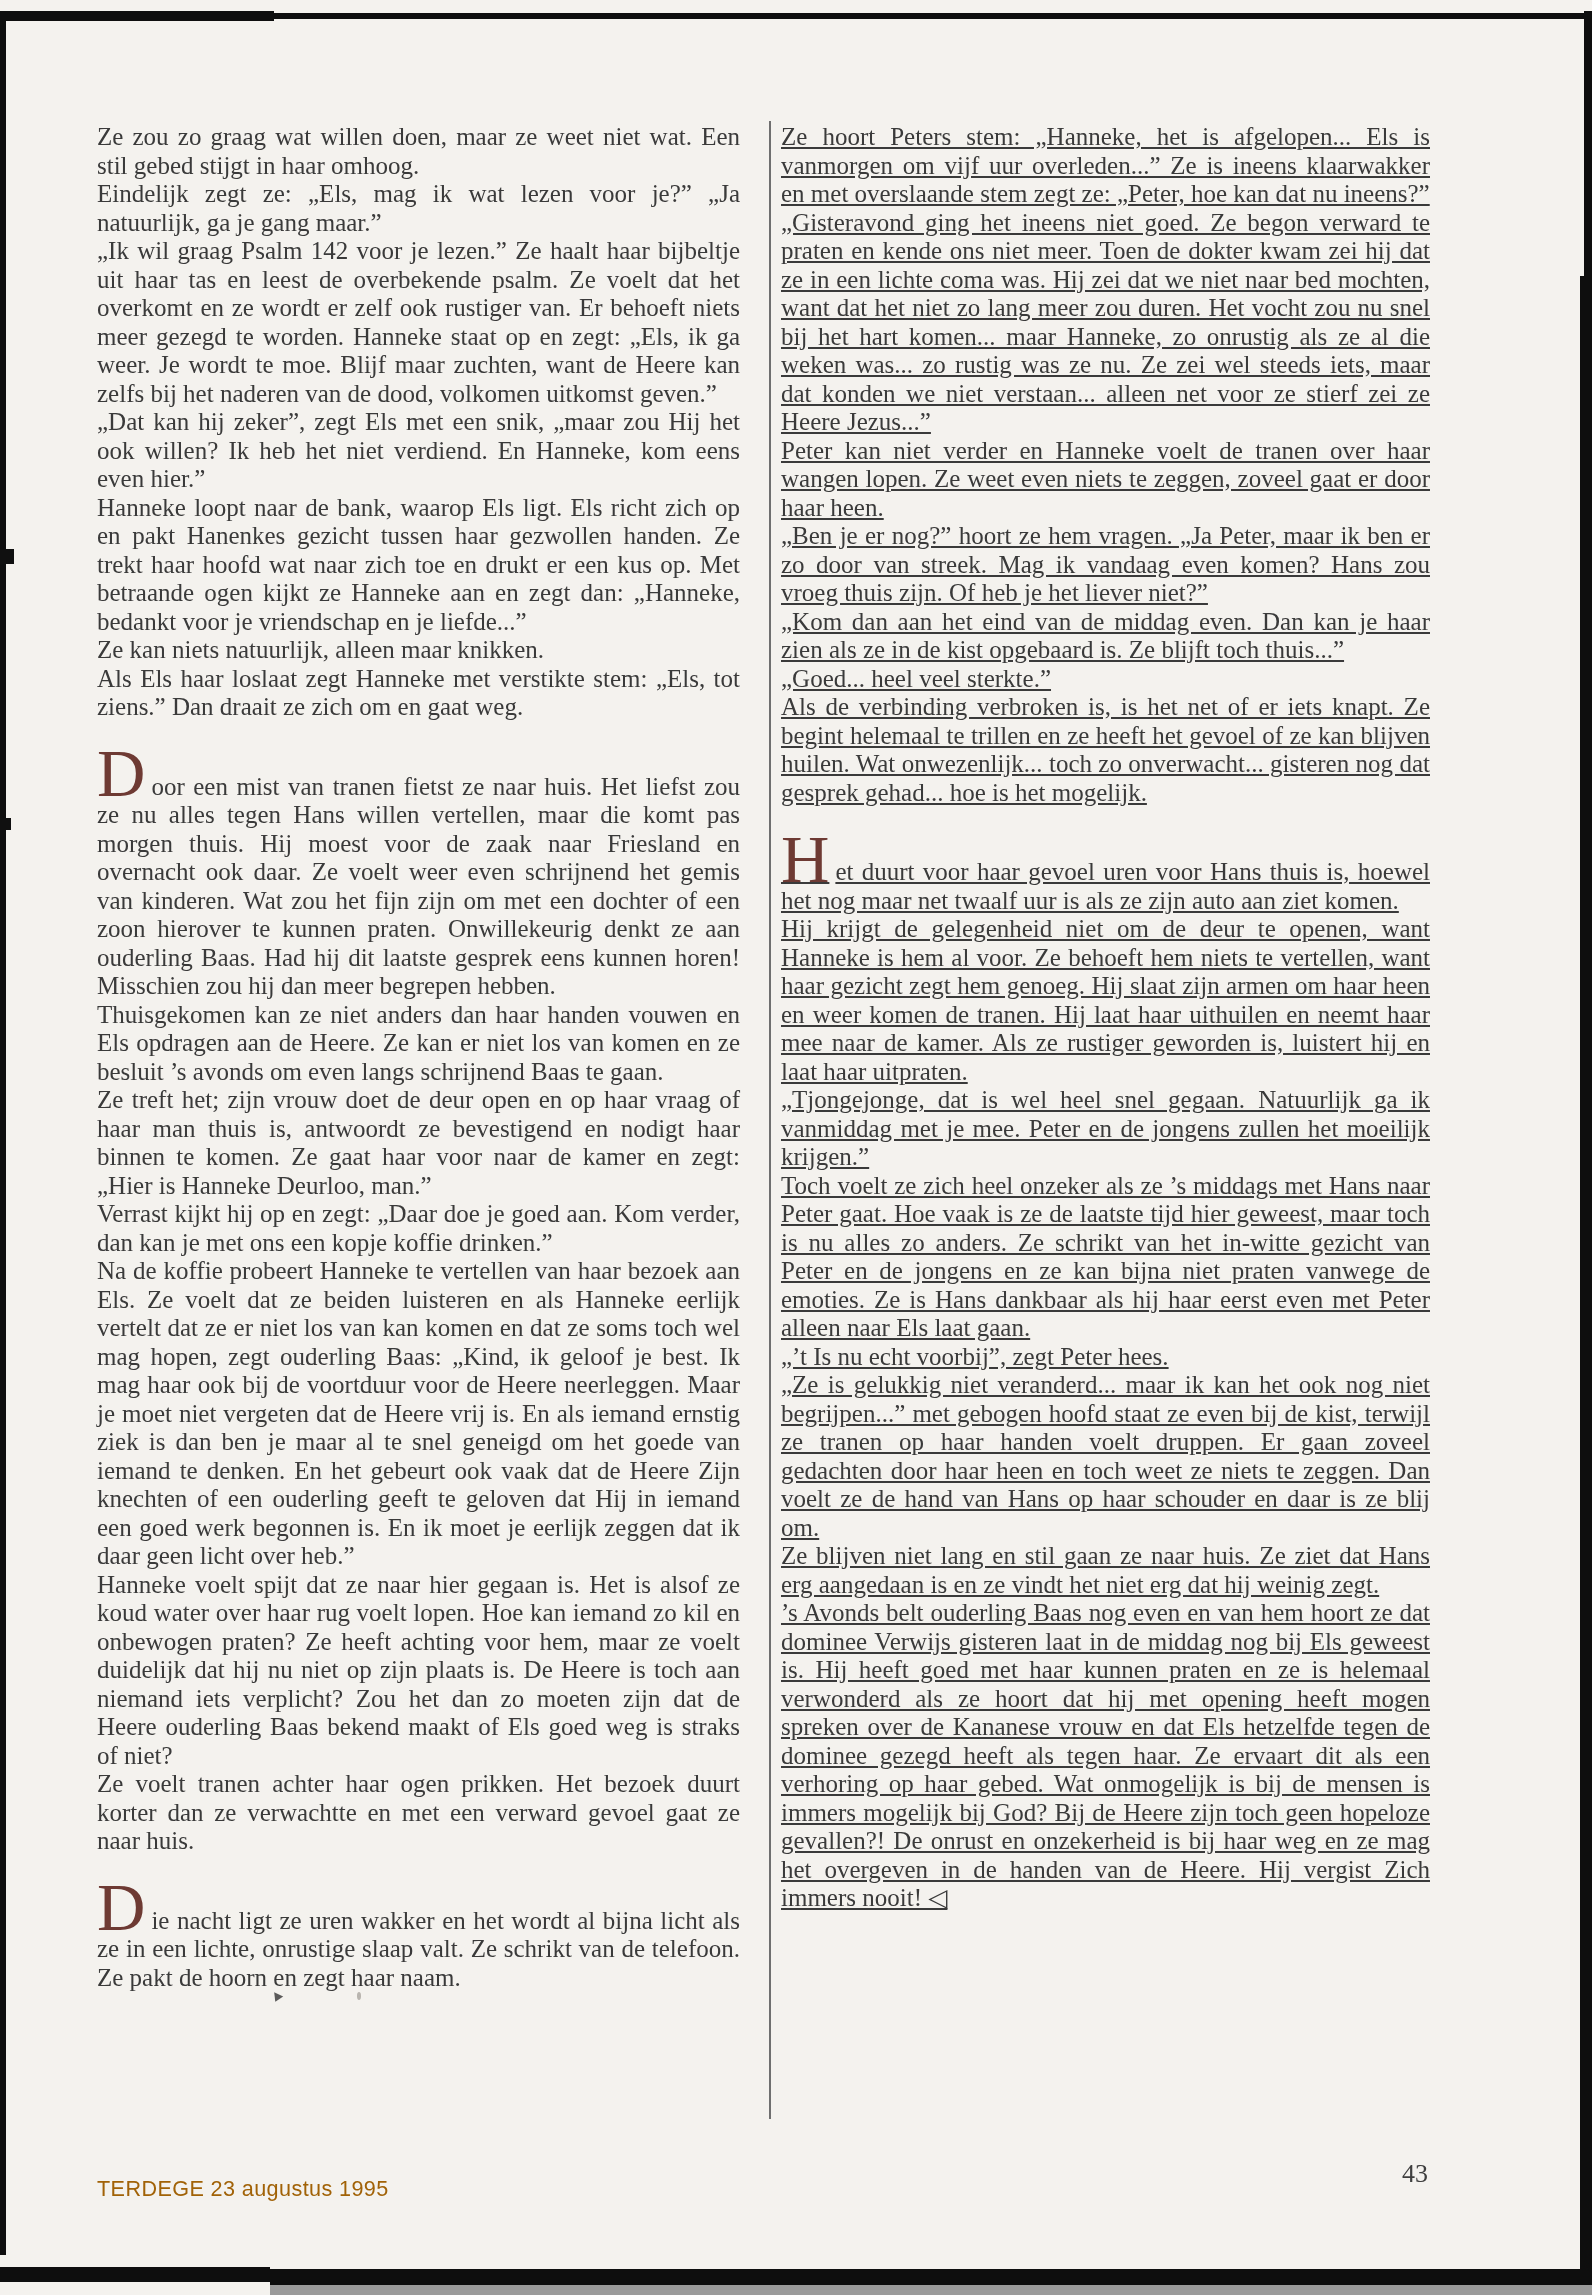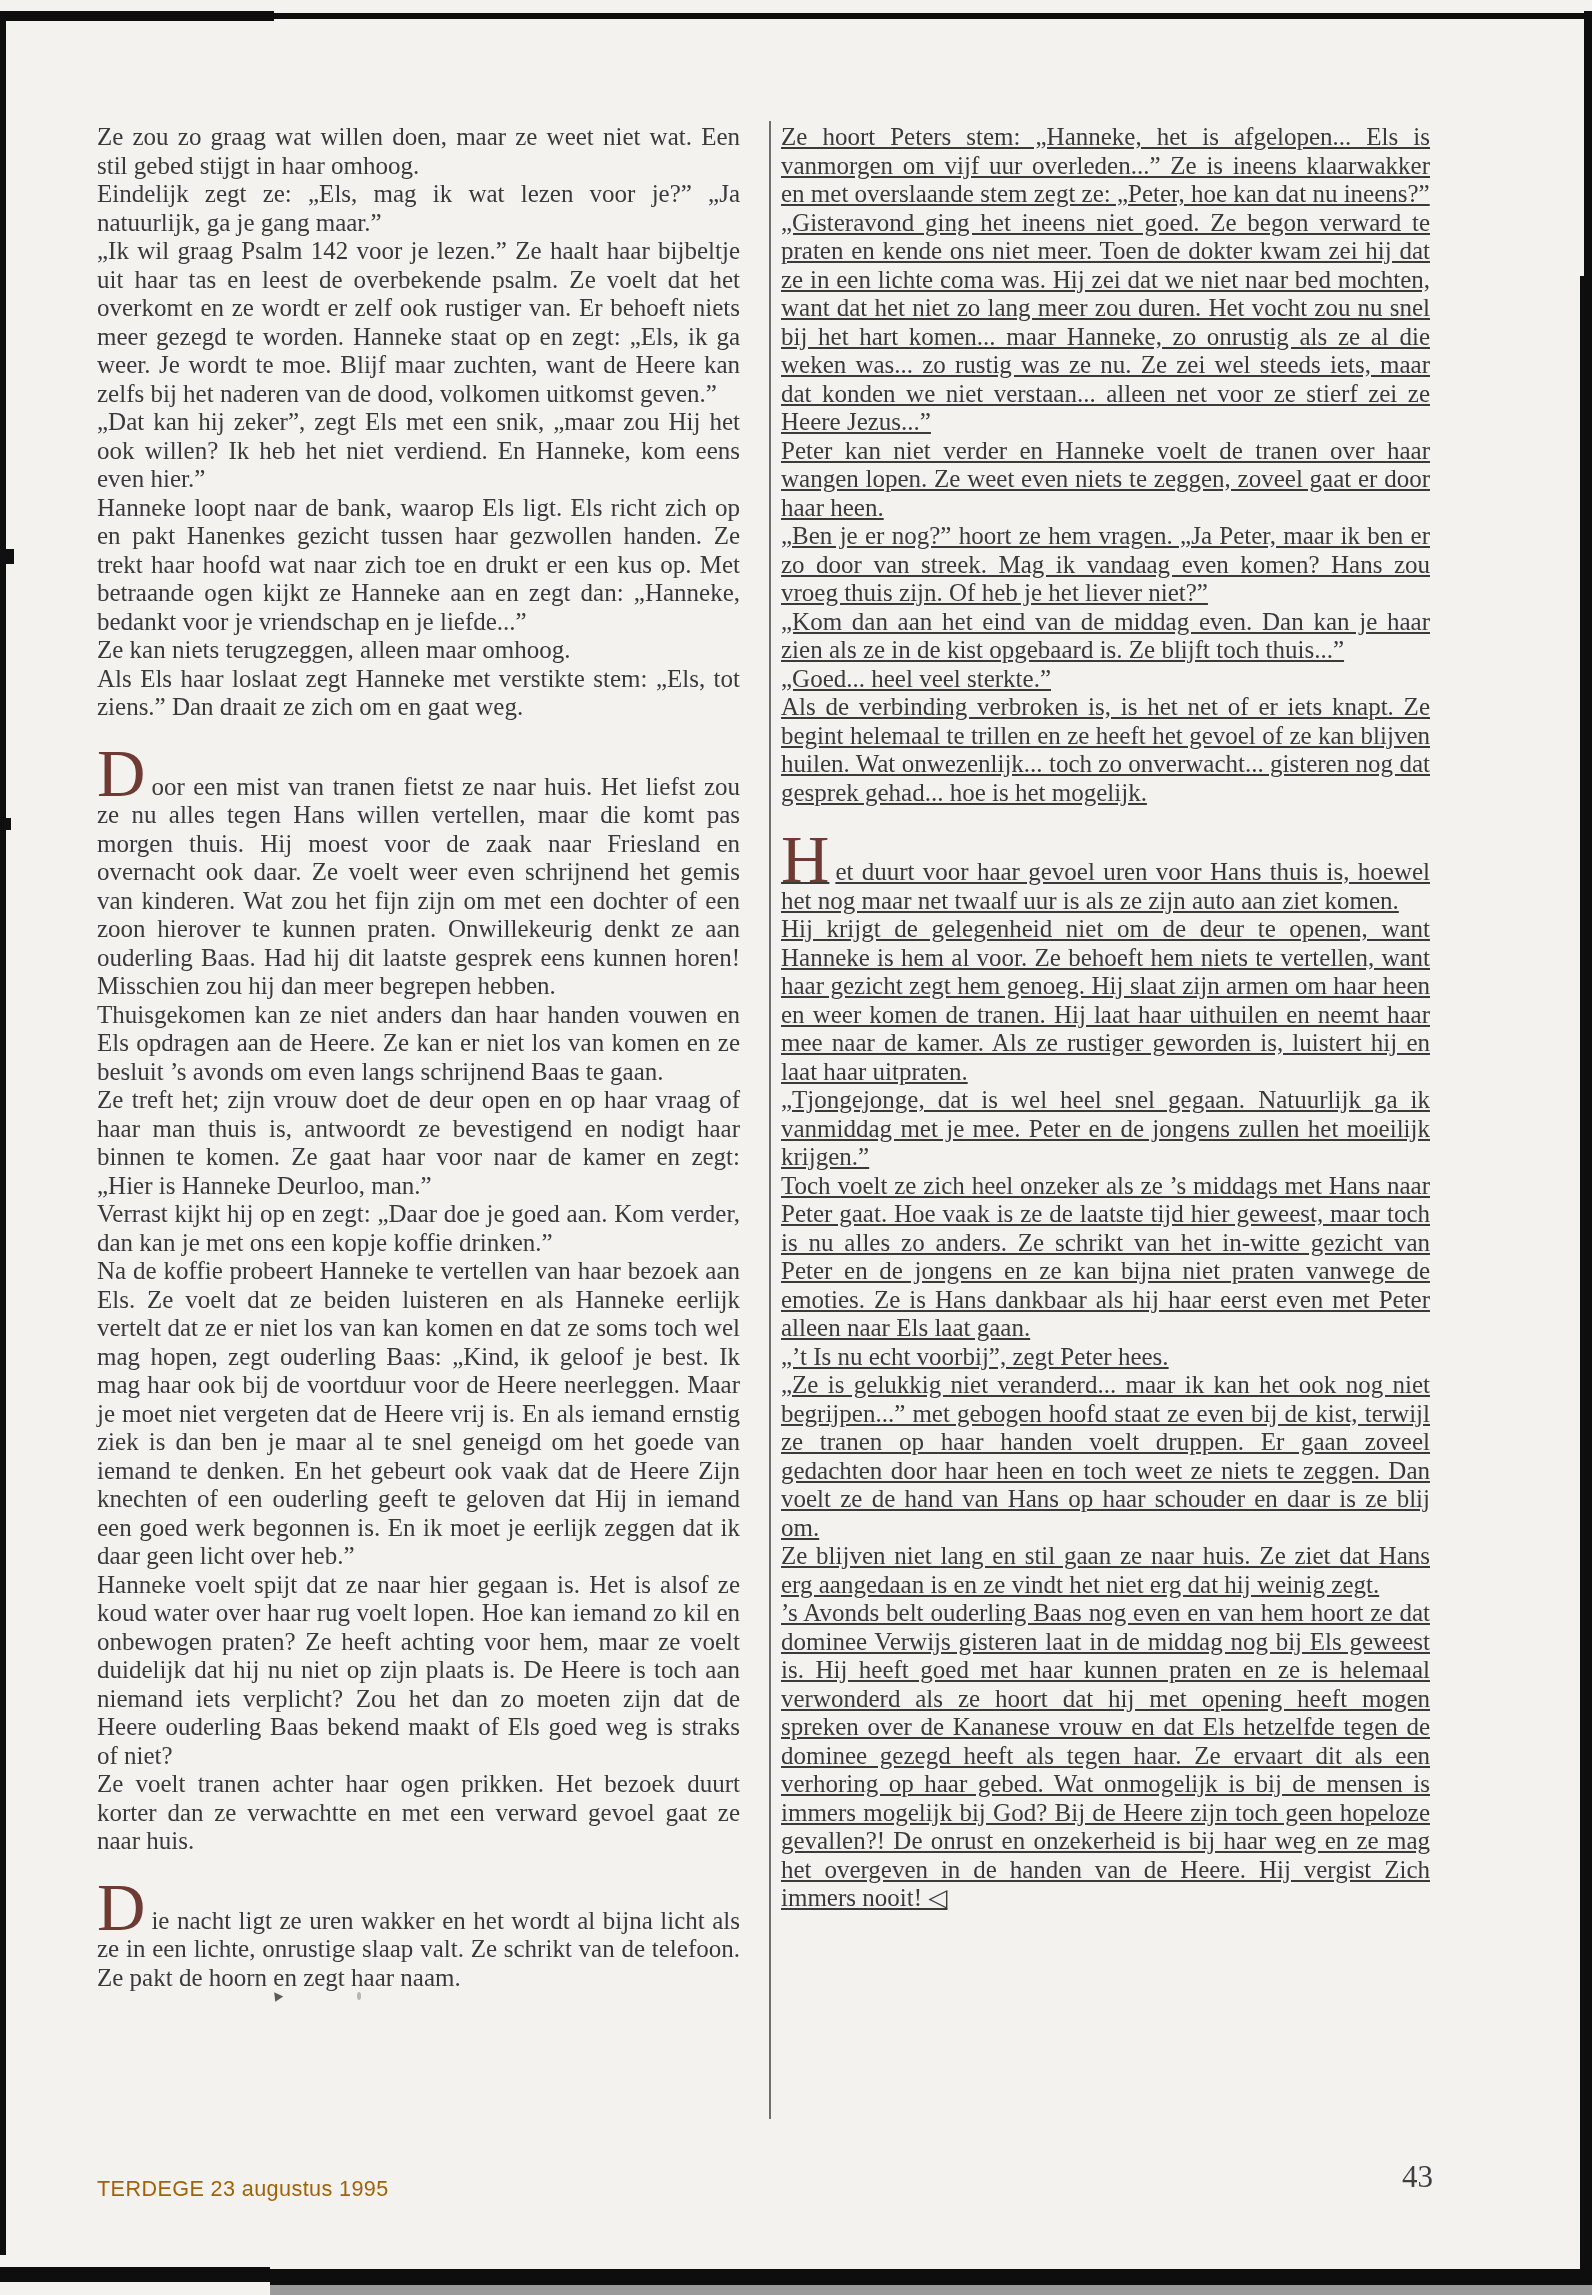--- a/index.html
+++ b/index.html
@@ -88,21 +88,21 @@
     top: 2176px;
     font-family: "Liberation Sans", sans-serif;
     font-size: 21.6px;
     letter-spacing: 0.4px;
     color: #a16207;
   }
   .footer-page-number {
     position: absolute;
     left: 1402px;
     top: 2159px;
-    font-size: 31px;
+    font-size: 26px;
     color: #3f3f3f;
     font-family: Liberation Serif, serif;
   }
 </style>
 </head>
 <body>
 
 <div class="page">
 
   <div class="bar bar-top-left"></div>
@@ -116,21 +116,21 @@
   <div class="tick tick1"></div>
   <div class="tick tick2"></div>
 
   <div class="column column-left">
       <div class="section">
         <p>Ze zou zo graag wat willen doen, maar ze weet niet wat. Een stil gebed stijgt in haar omhoog.</p>
         <p>Eindelijk zegt ze: „Els, mag ik wat lezen voor je?” „Ja natuurlijk, ga je gang maar.”</p>
         <p>„Ik wil graag Psalm 142 voor je lezen.” Ze haalt haar bijbeltje uit haar tas en leest de overbekende psalm. Ze voelt dat het overkomt en ze wordt er zelf ook rustiger van. Er behoeft niets meer gezegd te worden. Hanneke staat op en zegt: „Els, ik ga weer. Je wordt te moe. Blijf maar zuchten, want de Heere kan zelfs bij het naderen van de dood, volkomen uitkomst geven.”</p>
         <p>„Dat kan hij zeker”, zegt Els met een snik, „maar zou Hij het ook willen? Ik heb het niet verdiend. En Hanneke, kom eens even hier.”</p>
         <p>Hanneke loopt naar de bank, waarop Els ligt. Els richt zich op en pakt Hanenkes gezicht tussen haar gezwollen handen. Ze trekt haar hoofd wat naar zich toe en drukt er een kus op. Met betraande ogen kijkt ze Hanneke aan en zegt dan: „Hanneke, bedankt voor je vriendschap en je liefde...”</p>
-        <p>Ze kan niets terugzeggen, alleen maar omhoog.</p>
+        <p>Ze kan niets natuurlijk, alleen maar knikken.</p>
         <p>Als Els haar loslaat zegt Hanneke met verstikte stem: „Els, tot ziens.” Dan draait ze zich om en gaat weg.</p>
       </div>
       <div class="section has-cap">
         <p><span class="dropcap">D</span>oor een mist van tranen fietst ze naar huis. Het liefst zou ze nu alles tegen Hans willen vertellen, maar die komt pas morgen thuis. Hij moest voor de zaak naar Friesland en overnacht ook daar. Ze voelt weer even schrijnend het gemis van kinderen. Wat zou het fijn zijn om met een dochter of een zoon hierover te kunnen praten. Onwillekeurig denkt ze aan ouderling Baas. Had hij dit laatste gesprek eens kunnen horen! Misschien zou hij dan meer begrepen hebben.</p>
         <p>Thuisgekomen kan ze niet anders dan haar handen vouwen en Els opdragen aan de Heere. Ze kan er niet los van komen en ze besluit ’s avonds om even langs schrijnend Baas te gaan.</p>
         <p>Ze treft het; zijn vrouw doet de deur open en op haar vraag of haar man thuis is, antwoordt ze bevestigend en nodigt haar binnen te komen. Ze gaat haar voor naar de kamer en zegt: „Hier is Hanneke Deurloo, man.”</p>
         <p>Verrast kijkt hij op en zegt: „Daar doe je goed aan. Kom verder, dan kan je met ons een kopje koffie drinken.”</p>
         <p>Na de koffie probeert Hanneke te vertellen van haar bezoek aan Els. Ze voelt dat ze beiden luisteren en als Hanneke eerlijk vertelt dat ze er niet los van kan komen en dat ze soms toch wel mag hopen, zegt ouderling Baas: „Kind, ik geloof je best. Ik mag haar ook bij de voortduur voor de Heere neerleggen. Maar je moet niet vergeten dat de Heere vrij is. En als iemand ernstig ziek is dan ben je maar al te snel geneigd om het goede van iemand te denken. En het gebeurt ook vaak dat de Heere Zijn knechten of een ouderling geeft te geloven dat Hij in iemand een goed werk begonnen is. En ik moet je eerlijk zeggen dat ik daar geen licht over heb.”</p>
         <p>Hanneke voelt spijt dat ze naar hier gegaan is. Het is alsof ze koud water over haar rug voelt lopen. Hoe kan iemand zo kil en onbewogen praten? Ze heeft achting voor hem, maar ze voelt duidelijk dat hij nu niet op zijn plaats is. De Heere is toch aan niemand iets verplicht? Zou het dan zo moeten zijn dat de Heere ouderling Baas bekend maakt of Els goed weg is straks of niet?</p>
         <p>Ze voelt tranen achter haar ogen prikken. Het bezoek duurt korter dan ze verwachtte en met een verward gevoel gaat ze naar huis.</p>

